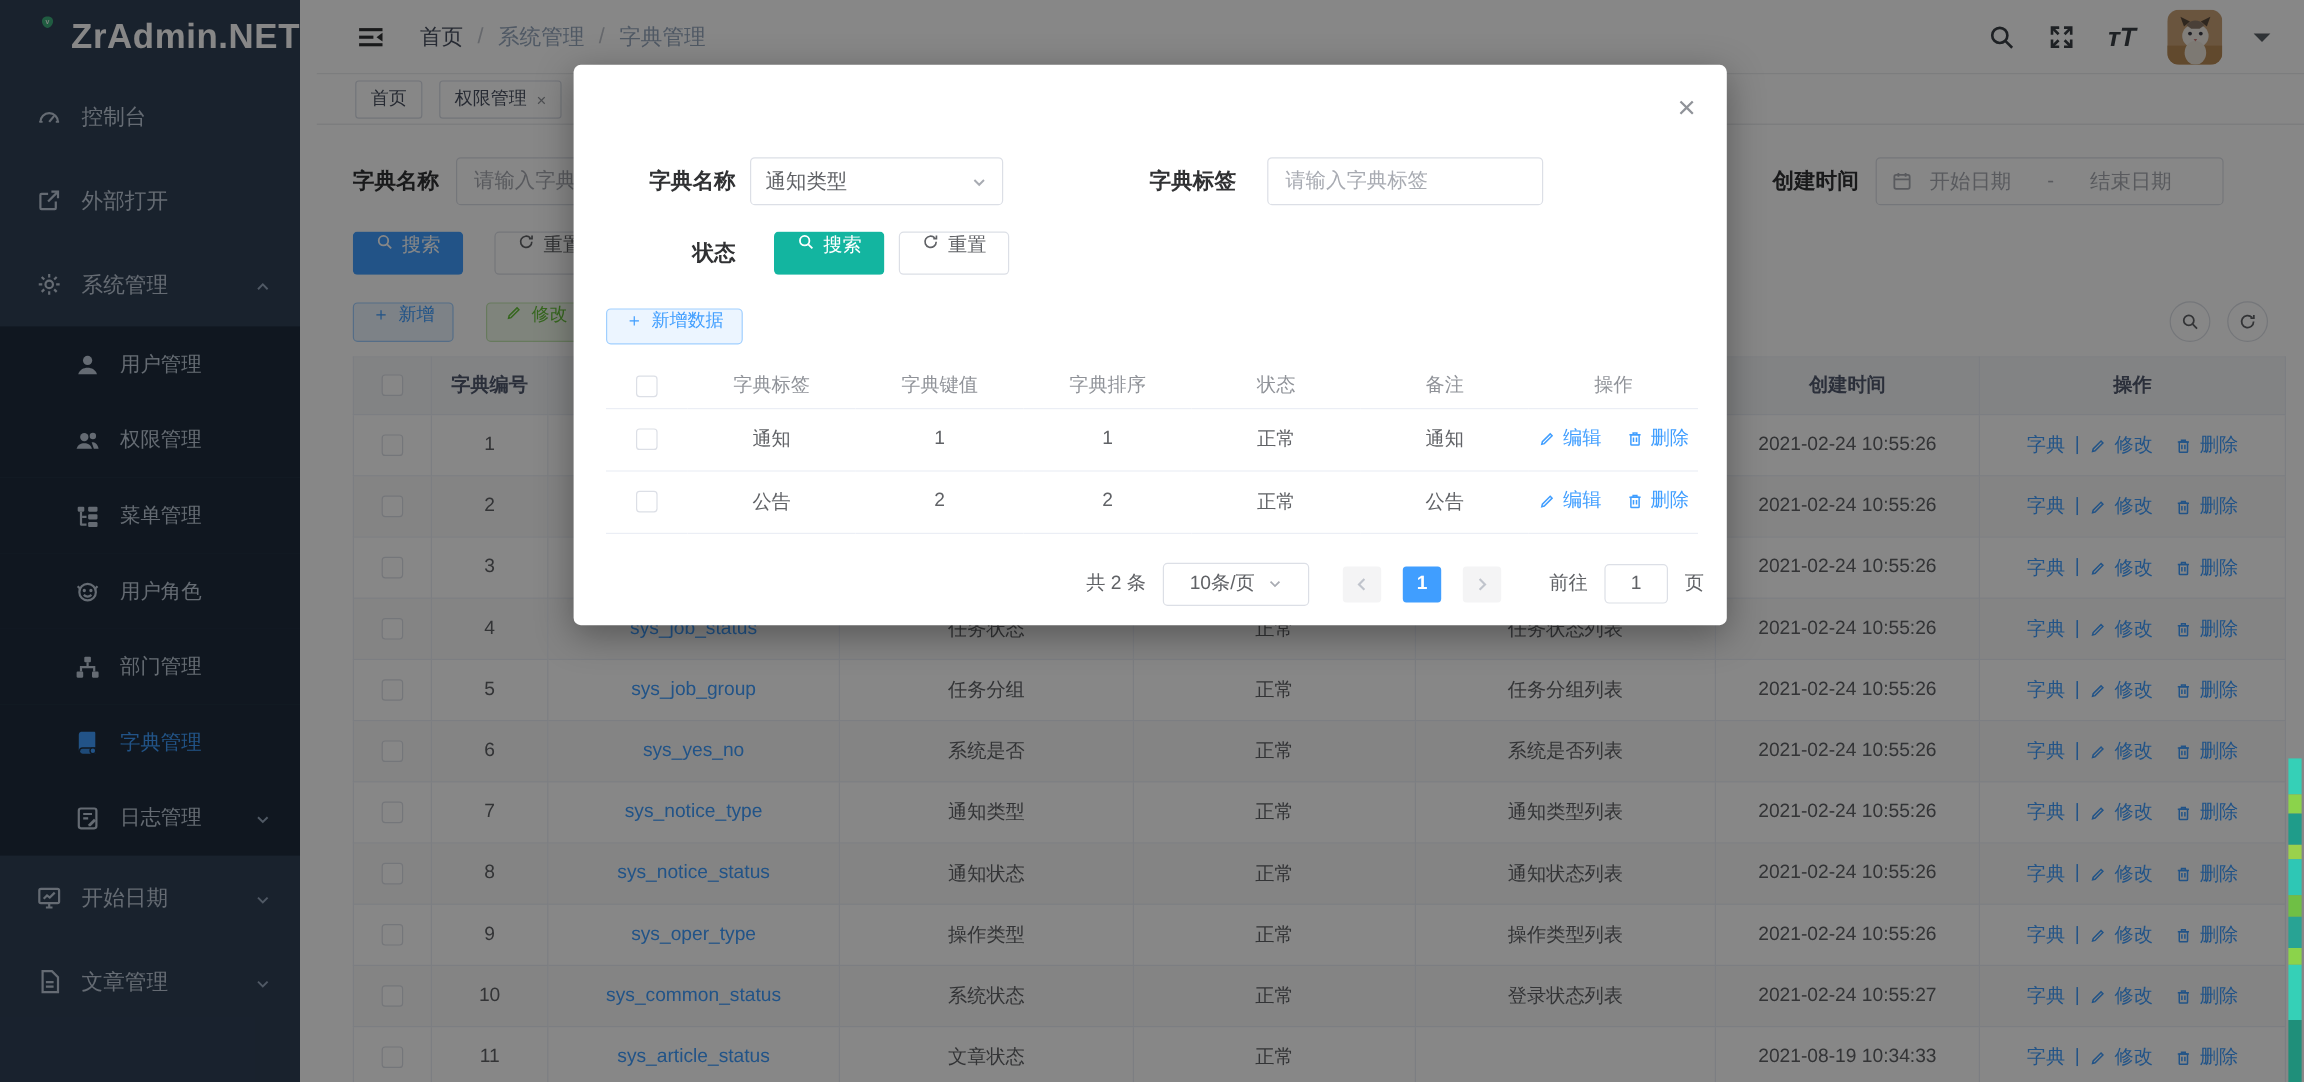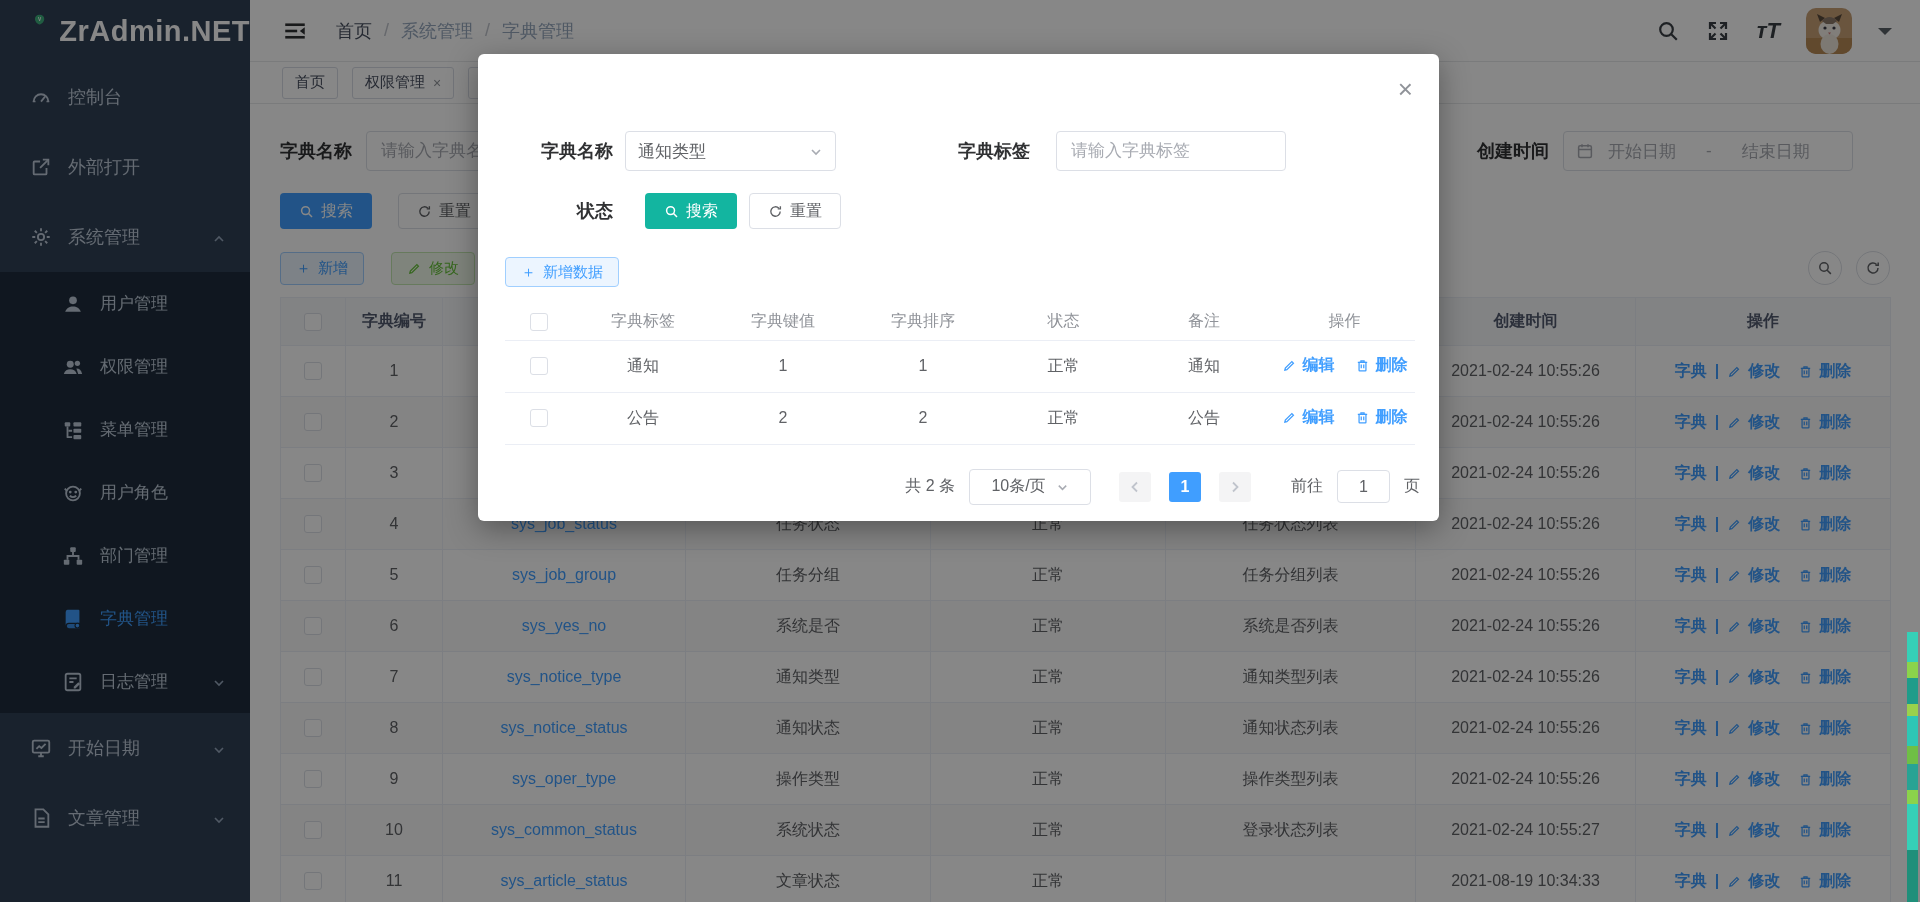--- a/index.html
+++ b/index.html
@@ -15,21 +15,21 @@
   .menu { display:flex; flex-direction:column; }
   .s-item { height:70px; display:flex; align-items:center; padding:0 24px 0 30px; gap:16px; color:#bfcbd9; font-size:18px; cursor:pointer; }
   .s-item.sub { height:63px; background:#1f2d3d; padding-left:62px; font-size:17px; }
   .s-item.active { color:#409eff; }
   .s-icon { width:22px; height:22px; display:inline-flex; }
   .s-icon svg { width:22px; height:22px; }
   .s-label { flex:1; white-space:nowrap; }
   .chev { width:14px; height:14px; color:#97a8be; }
 
   
-  .main { position:absolute; left:250px; top:0; width:1670px; height:902px; background:#fff; }
+  .main { position:absolute; left:250px; top:0; width:1670px; height:902px; background:#fff;padding-left:14px; }
   .navbar { height:62px; display:flex; align-items:center; padding:0 28px 0 32px; border-bottom:1px solid #e6e8eb; background:#fff; }
   .hamburger { width:26px; height:26px; color:#303133; cursor:pointer; }
   .breadcrumb { margin-left:28px; font-size:18px; color:#97a8be; display:flex; gap:12px; align-items:center; }
   .breadcrumb .bc-first { color:#495060; }
   .bc-sep { color:#c0c4cc; }
   .nav-right { margin-left:auto; display:flex; align-items:center; gap:26px;font-style:italic; }
   .nav-icon { width:24px; height:24px; color:#3a3f45; cursor:pointer; display:inline-flex; }
   .nav-icon svg { width:24px; height:24px; }
   .tt { font-size:22px; font-weight:bold; color:#3a3f45; cursor:pointer; }
   .avatar { width:46px; height:46px; border-radius:10px; overflow:hidden; cursor:pointer; }
@@ -41,40 +41,40 @@
 
   .content { padding:27px 30px 0 30px; }
   .filter-row { display:flex; align-items:center; height:40px; }
   .f-label { font-size:18px; font-weight:bold; color:#303133; margin-right:14px; white-space:nowrap; }
   .txt-input { width:310px; height:40px; border:1px solid #dcdfe6; border-radius:4px; padding:0 14px; font-size:17px; color:#606266; font-family:inherit; }
   .txt-input::placeholder { color:#a8abb2; }
   .date-group { margin-left:auto; margin-right:37px; display:flex; align-items:center; }
   .date-range { width:290px; height:40px; border:1px solid #dcdfe6; border-radius:4px; background:#fff; display:flex; align-items:center; padding:0 12px; gap:14px; color:#a8abb2; font-size:17px; }
   .date-range .cal { width:18px; height:18px; color:#a8abb2; }
   .btn-row { margin-top:22px; display:flex; gap:26px; }
-  .btn { height:36px; border-radius:4px; font-size:16px; display:inline-flex; align-items:center; gap:7px; padding:0 18px; cursor:pointer; border:1px solid transparent; font-family:inherit; }
+  .btn { height:36px; border-radius:4px; font-size:16px; display:inline-flex; align-items:flex-start; gap:7px; padding:0 18px; cursor:pointer; border:1px solid transparent; font-family:inherit; }
   .btn svg { width:15px; height:15px; }
   .btn-primary { background:#409eff; color:#fff; }
   .btn-plainwhite { background:#fff; border-color:#dcdfe6; color:#606266; }
   .toolbar-row { margin-top:22px; display:flex; gap:27px; align-items:center; }
   .btn-sm { height:33px; font-size:15px; padding:0 15px; }
   .btn-plainblue { background:#ecf5ff; border-color:#a0cfff; color:#409eff; }
   .btn-plaingreen { background:#f0f9eb; border-color:#c2e7b0; color:#67c23a; }
   .tool-right { margin-left:auto; display:flex; gap:14px; }
   .circle-btn { width:34px; height:34px; border-radius:50%; border:1px solid #dcdfe6; background:#fff; display:flex; align-items:center; justify-content:center; color:#606266; cursor:pointer; }
   .circle-btn svg { width:16px; height:16px; }
 
   
   .gtable { margin-top:12px; width:1610px; border-collapse:collapse; table-layout:fixed; font-size:16px; color:#606266; }
   .gtable th, .gtable td { border:1px solid #ebeef5; text-align:center; height:51px; padding:0 6px; overflow:hidden; white-space:nowrap; font-weight:normal; }
   .gtable thead th { background:#f5f7fa; color:#515a6e; height:48px; font-weight:bold; }
   .gtable tbody tr:nth-child(even) td { background:#fafafa; }
   .cb { width:18px; height:18px; border:1px solid #dcdfe6; border-radius:3px; background:#fff; display:inline-block; vertical-align:middle; cursor:pointer; }
   a.lnk { color:#409eff; text-decoration:none; cursor:pointer; }
-  .ops { color:#409eff; display:inline-flex; align-items:center; gap:6px;font-weight:bold; }
+  .ops { color:#409eff; display:inline-flex; align-items:center; gap:6px; }
   .ops svg { width:15px; height:15px; }
   .ops .sep { color:#409eff; padding:0 2px; }
 
   
   .overlay { position:absolute; inset:0; background:rgba(0,0,0,0.47); z-index:20; }
   .modal { position:absolute; left:478px; top:54px; width:961px; height:467px; background:#fff; border-radius:6px; box-shadow:0 8px 30px rgba(0,0,0,.35); z-index:30; padding:0 0 0 27px; }
   .m-close { position:absolute; top:22px; right:26px; font-size:26px; color:#909399; cursor:pointer; line-height:1; }
   .m-row { display:flex; align-items:center; height:40px; }
   .m-row1 { margin-top:77px; }
   .m-row2 { margin-top:20px; }

